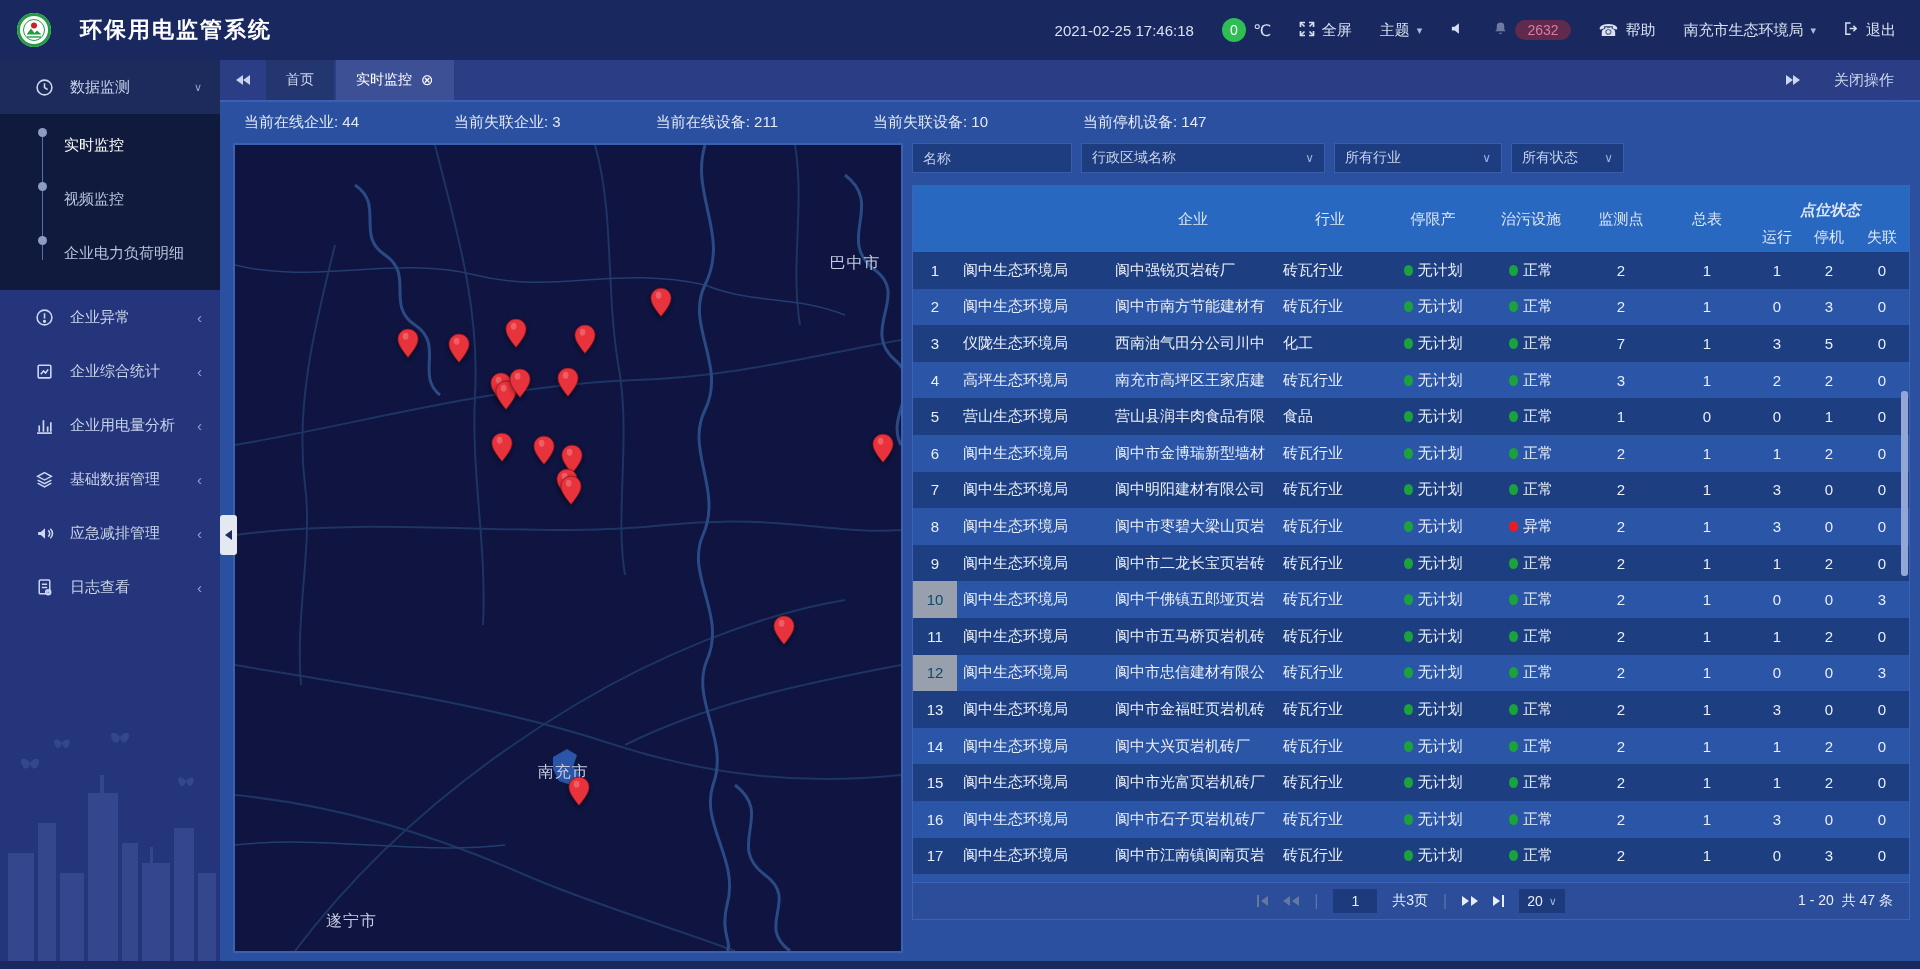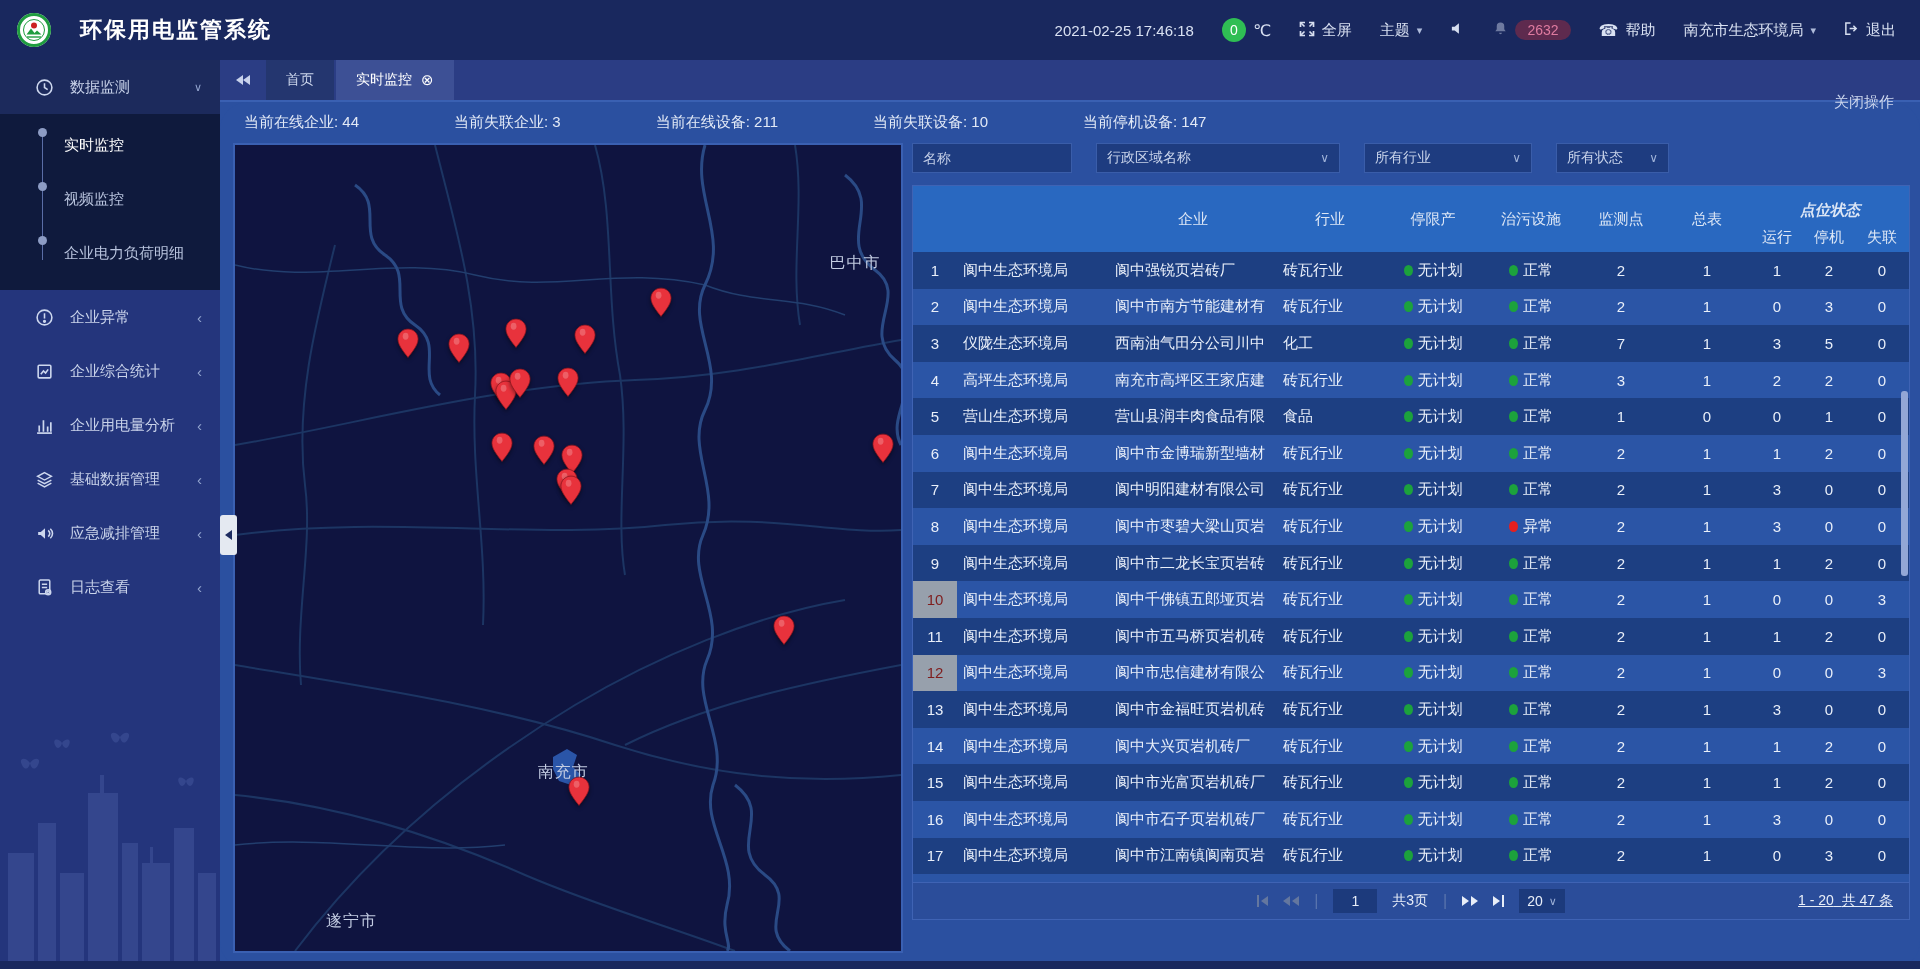--- a/index.html
+++ b/index.html
@@ -52,41 +52,41 @@
   .tabbar{ position:absolute; left:220px; top:60px; right:0; height:42px; background:#2b3d84;
     display:flex; align-items:center; border-bottom:2px solid #3a60b2; z-index:25;}
   .tabbar-nav{ width:46px; display:flex; justify-content:center; color:#c8d2ec; cursor:pointer;}
   .dbl-tri{ display:inline-flex; }
   .tab-list{ display:flex; height:100%; }
   .tab{ height:100%; display:flex; align-items:center; padding:0 20px; font-size:14px;
     color:#ccd6ec; background:#24366f; margin-right:2px; cursor:pointer; }
   .tab.active{ background:#3d5095; color:#fff; }
   .tab-close{ margin-left:9px; font-size:15px; }
   .close-ops{ margin-left:auto; display:flex; align-items:center; gap:34px; padding-right:26px;
-    color:#cdd7ee; font-size:15px; cursor:pointer;flex-direction:column;}
+    color:#cdd7ee; font-size:15px; cursor:pointer;}
   
   .content{ position:absolute; left:220px; top:102px; right:0; bottom:0;
     background:var(--content-bg,#2b50a0); z-index:10;border-radius:28px;}
   .stats{ position:absolute; left:0; top:0; height:40px; display:flex; align-items:center;
     padding-left:24px; gap:95px; font-size:15px; color:#e2e9f6; white-space:nowrap;}
   
   .map-panel{ position:absolute; left:13px; top:41px; width:670px; height:810px;
     background:#0f1440; border:2px solid #3a60b2; overflow:hidden; }
   .map-panel svg.roads{ position:absolute; inset:0; width:100%; height:100%; }
   .city-label{ position:absolute; transform:translate(-50%,-50%); color:#c3cce2; font-size:16px;
     letter-spacing:1px; white-space:nowrap; }
   .pin{ position:absolute; width:23px; height:31px; transform:translate(-50%,-100%);
     filter:drop-shadow(0 2px 2px rgba(0,0,0,.45)); }
   .collapse-toggle{ position:absolute; left:0; top:413px; width:17px; height:40px;
     background:#e4e9f1; border:none; border-radius:3px; display:flex; align-items:center;
     justify-content:center; cursor:pointer; z-index:15; color:#1d2c60;}
   .collapse-toggle .tri{ border-right-color:#1d2c60; }
   
   .right-panel{ position:absolute; left:692px; top:41px; right:10px; bottom:12px; }
-  .filters{ display:flex; gap:24px; height:30px; font-size:14px; }
+  .filters{ display:flex; gap:9px; height:30px; font-size:14px; }
   .f-input{ width:160px; background:#1e3c80; border:1px solid #3a5da9; color:#c9d4ea;
     font-size:14px; padding:0 10px; outline:none; font-family:inherit;}
   .f-input::placeholder{ color:#c2cde6; opacity:1; }
   .f-select{ display:flex; align-items:center; justify-content:space-between; padding:0 10px;
     background:#1e3c80; border:1px solid #3a5da9; color:#c9d4ea; cursor:pointer; }
   .w244{ width:244px; } .w174{ width:168px; } .w113{ width:113px; }
   .f-select .caret{ color:#9fb2d8; font-size:12px; margin-left:8px;}
   .table-wrap{ position:absolute; left:0; right:0; top:42px; height:735px;
     border:1px solid #3f63b4; overflow:hidden; }
   .t-header{ height:66px; background:var(--table-header-bg,#2968c0); display:grid;
@@ -99,21 +99,21 @@
     align-items:flex-end; padding-bottom:2px; }
   .th-sub{ grid-row:2; }
   .th.s1{grid-column:9;} .th.s2{grid-column:10;} .th.s3{grid-column:11;}
   .t-body{ position:relative; }
   .t-row{ display:grid; grid-template-columns:var(--cols); height:36.6px; align-items:center;
     font-size:15px; color:#e9eff9; cursor:pointer;}
   .t-row:nth-child(odd){ background:var(--row-dark,#1d3f82); }
   .t-row:nth-child(even){ background:var(--row-light,#2b55a6); }
   .td{ overflow:hidden; white-space:nowrap; }
   .c-idx{ display:flex; align-items:center; justify-content:center; height:100%; }
-  .c-idx.hl{ background:#97a0ac; color:#7f1d1d; }
+  .c-idx.hl{ background:#97a0ac; color:#0c4a6e; }
   .c-left{ padding-left:6px; text-align:left; }
   .c-num{ text-align:center; }
   .c-status{ display:flex; align-items:center; justify-content:center; gap:5px; }
   .dot{ width:9px; height:11px; border-radius:50%; display:inline-block; flex:0 0 auto;}
   .scroll-thumb{ position:absolute; right:1px; top:205px; width:7px; height:185px;
     background:#93a7d6; border-radius:3px; }
   
   .pager{ position:absolute; left:0; right:0; bottom:0; height:37px; background:#2b4d9a;
     border-top:1px solid #3f63b4; display:flex; align-items:center; font-size:14px; color:#e8eef8;}
   .pager-center{ margin:0 auto; display:flex; align-items:center; gap:15px; }
@@ -122,21 +122,21 @@
   .tri{ display:inline-block; width:0; height:0; border:5px solid transparent; }
   .tri-l{ border-right:7px solid currentColor; border-left:none; }
   .tri-r{ border-left:7px solid currentColor; border-right:none; }
   .bar{ display:inline-block; width:2px; height:12px; background:currentColor; }
   .pgsep{ color:#5a74ad; font-size:16px; }
   .page-box{ width:44px; height:24px; background:#1c3a7c; display:inline-flex; align-items:center;
     justify-content:center; }
   .size-box{ height:24px; background:#1c3a7c; display:inline-flex; align-items:center;
     padding:0 8px; gap:6px; cursor:pointer;}
   .size-box .caret{ font-size:11px; color:#9fb2d8;}
-  .pager-range{ position:absolute; right:16px;text-decoration:underline; }
+  .pager-range{ position:absolute; right:16px; }
   .bottom-strip{ position:absolute; left:0; right:0; bottom:0; height:8px;
     background:var(--header-bg,#19285e); z-index:40; }
 </style>
 </head>
 <body>
 
 <header class="app-header">
   <span class="logo">
     <svg viewBox="0 0 36 36">
         <circle cx="18" cy="18" r="17" fill="#ffffff"></circle>

